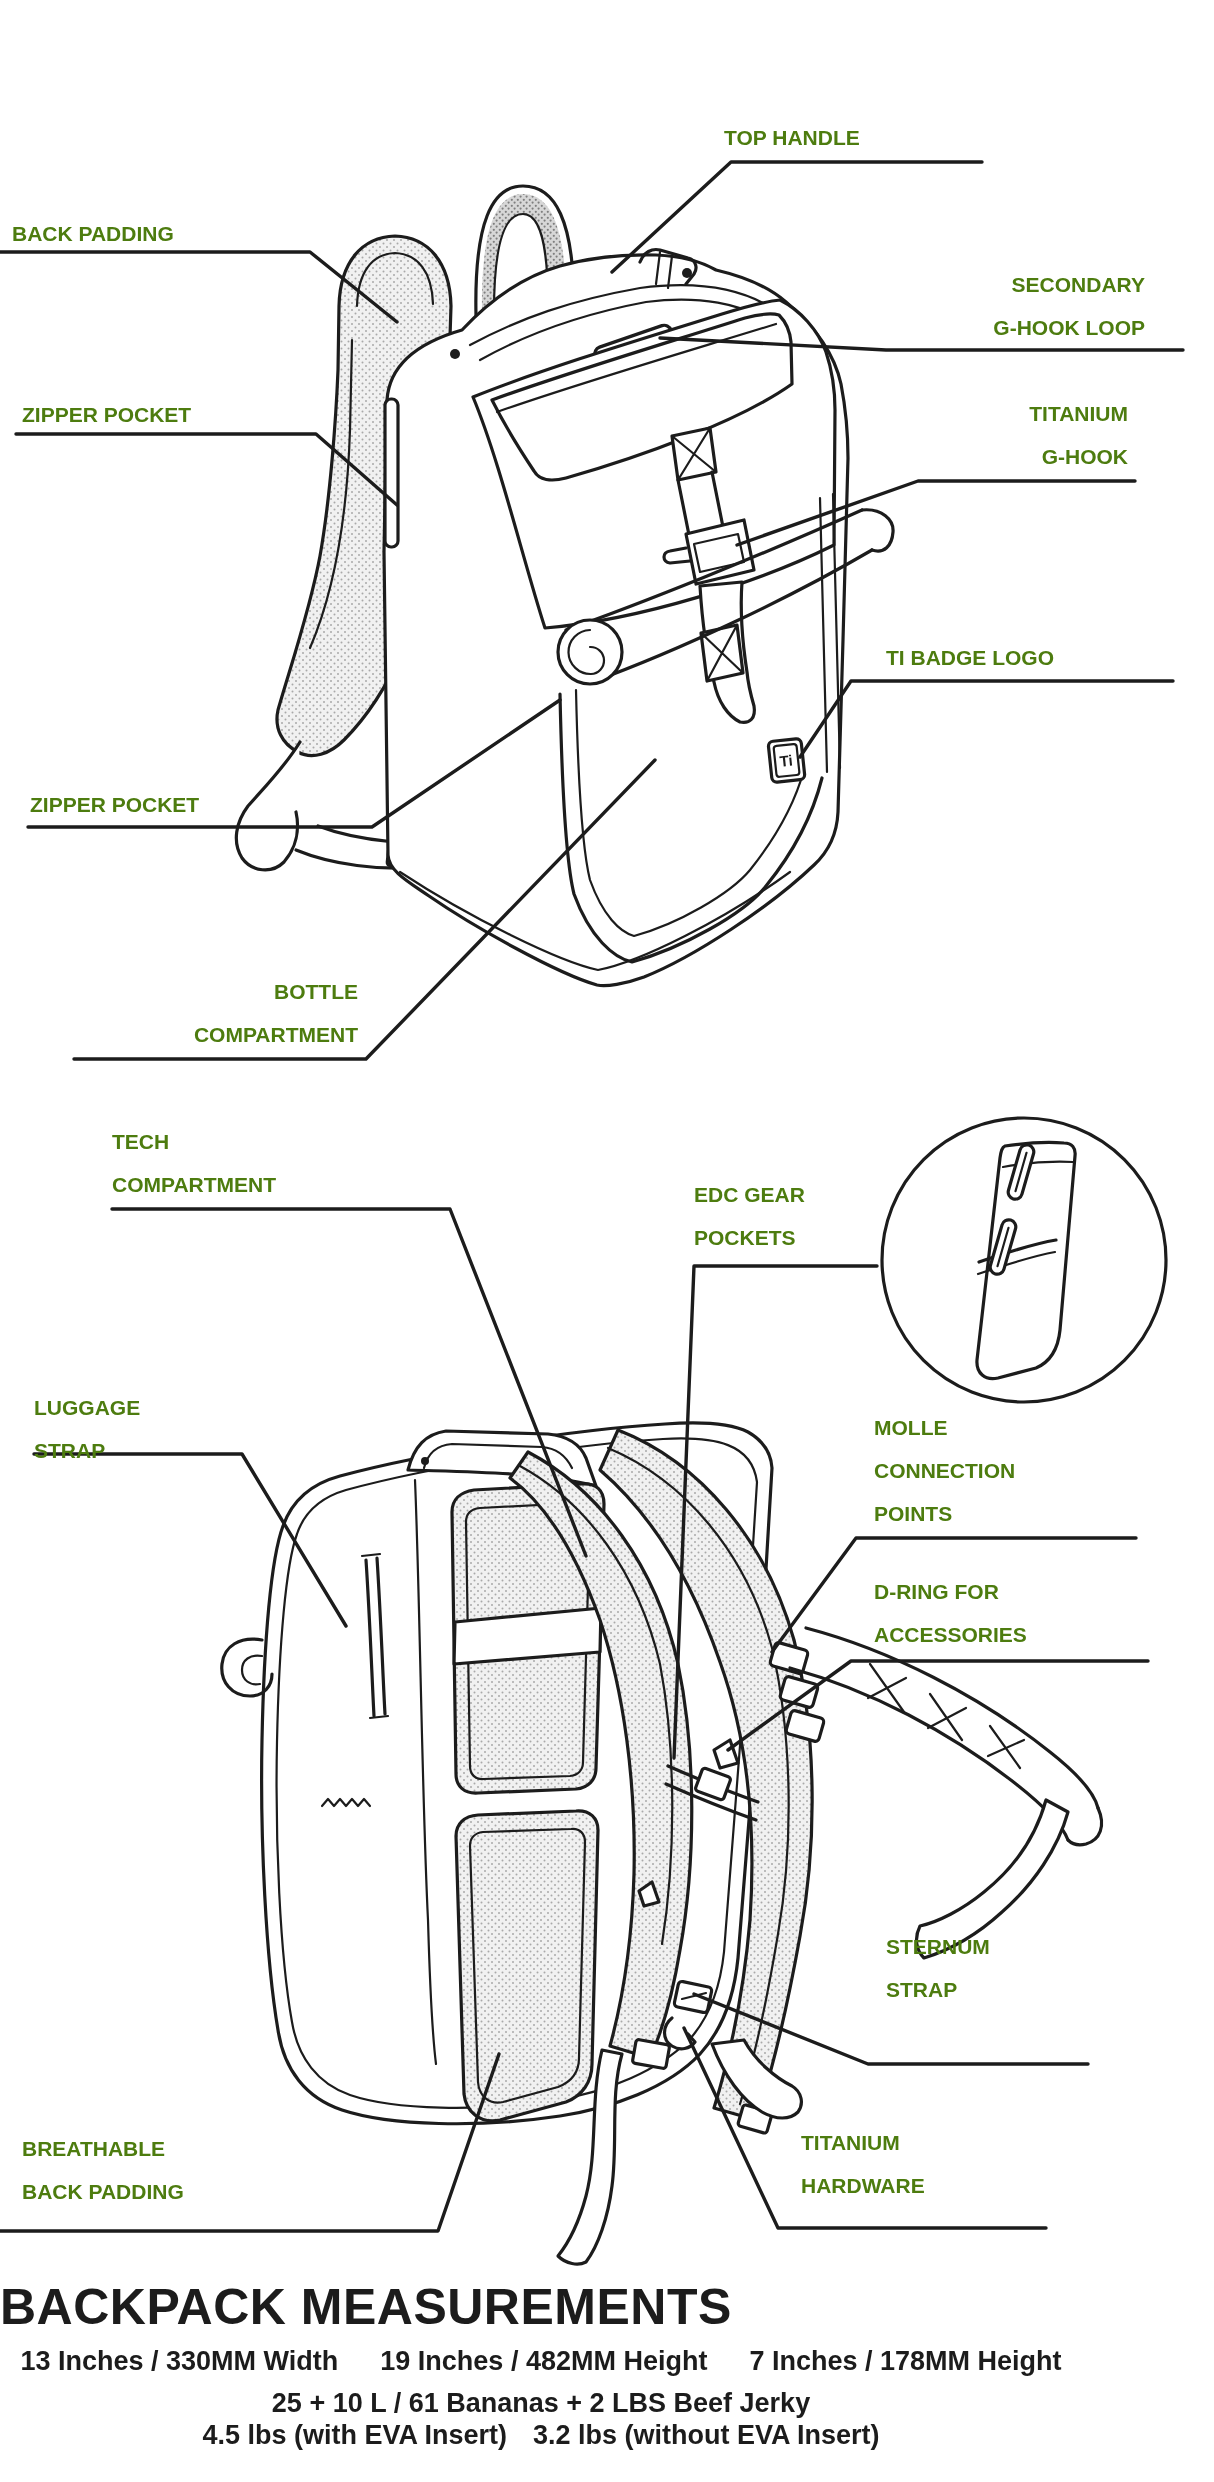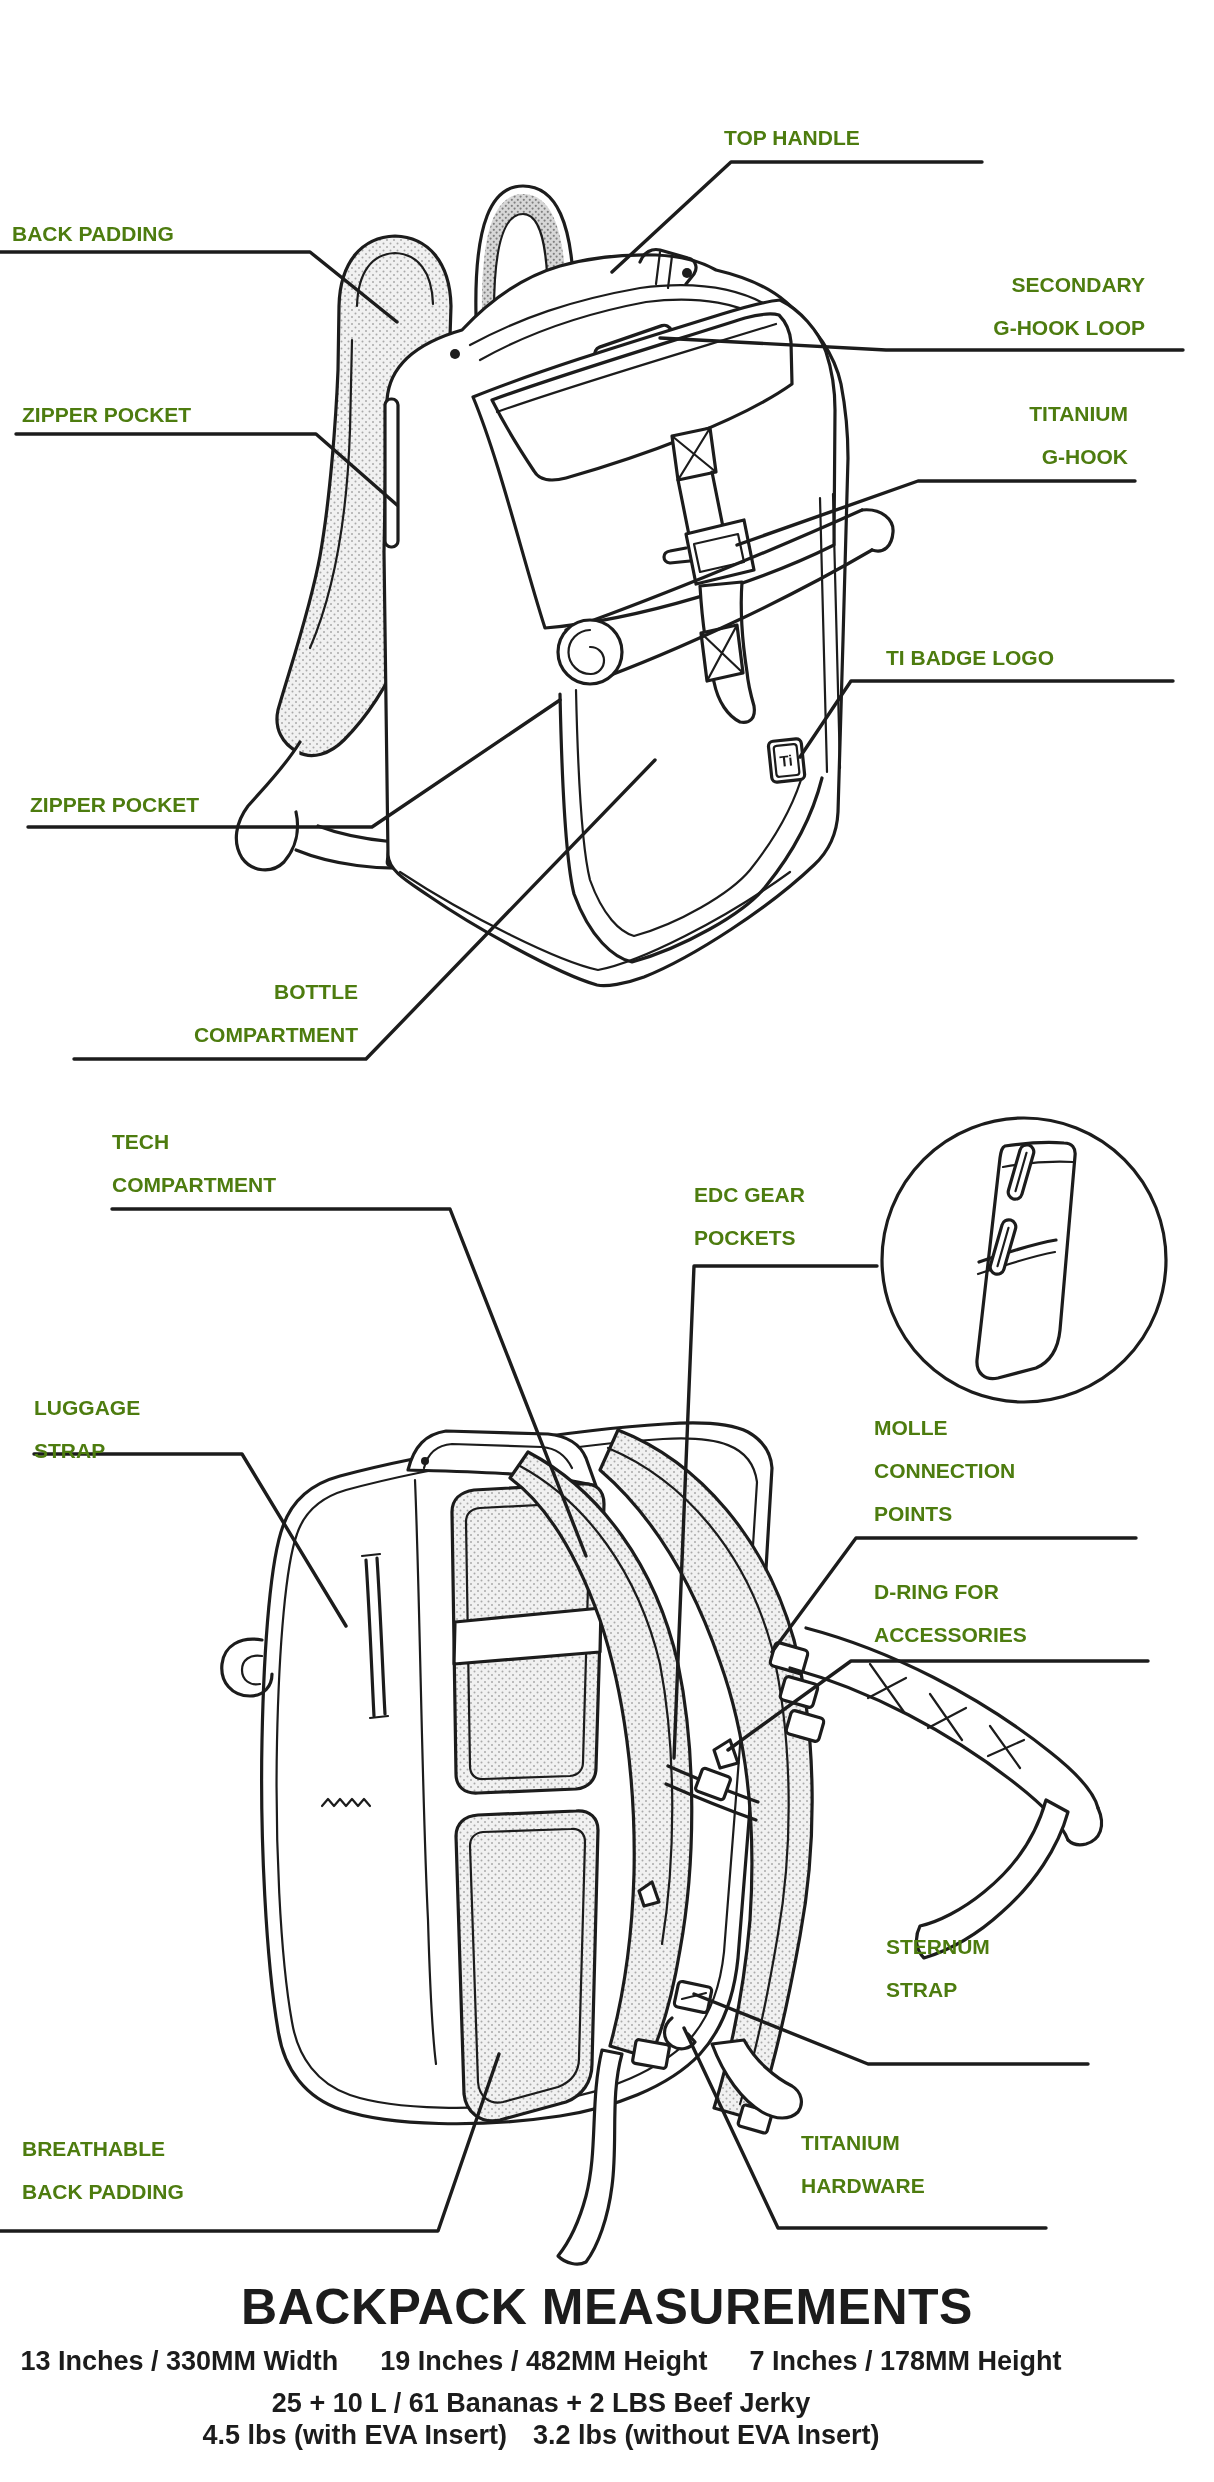--- a/index.html
+++ b/index.html
@@ -19,21 +19,21 @@
   svg .fink{fill:#1c1c1c;stroke:none;}
   svg .lead{stroke:#1c1c1c;fill:none;stroke-width:3.4;stroke-linecap:round;stroke-linejoin:round;}
   .lbl{
     position:absolute;
     font-weight:700;font-size:21px;line-height:43px;
     letter-spacing:0px;color:#4d7c0f;
     white-space:pre-line;
   }
   .lbl.r{text-align:right;}
   .meas-title{
-    position:absolute;left:0;width:1214px;text-align:center;
+    position:absolute;left:0;width:1214px;text-align:left;
     font-weight:700;font-size:50px;color:#1c1c1c;letter-spacing:0.5px;
   }
   .meas-row{
     position:absolute;left:0;width:1082px;
     display:flex;justify-content:center;
     font-weight:700;font-size:27px;color:#1c1c1c;
   }
   .meas-row span{white-space:nowrap;}
 </style>
 </head>

